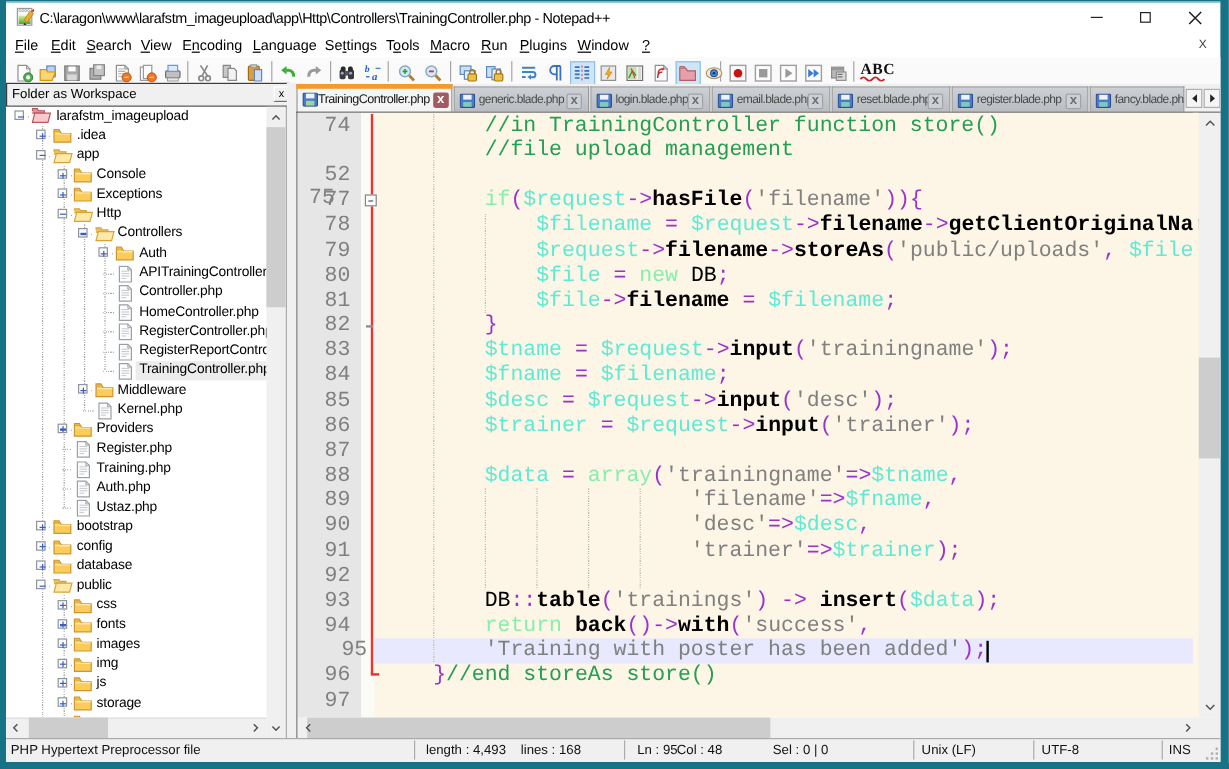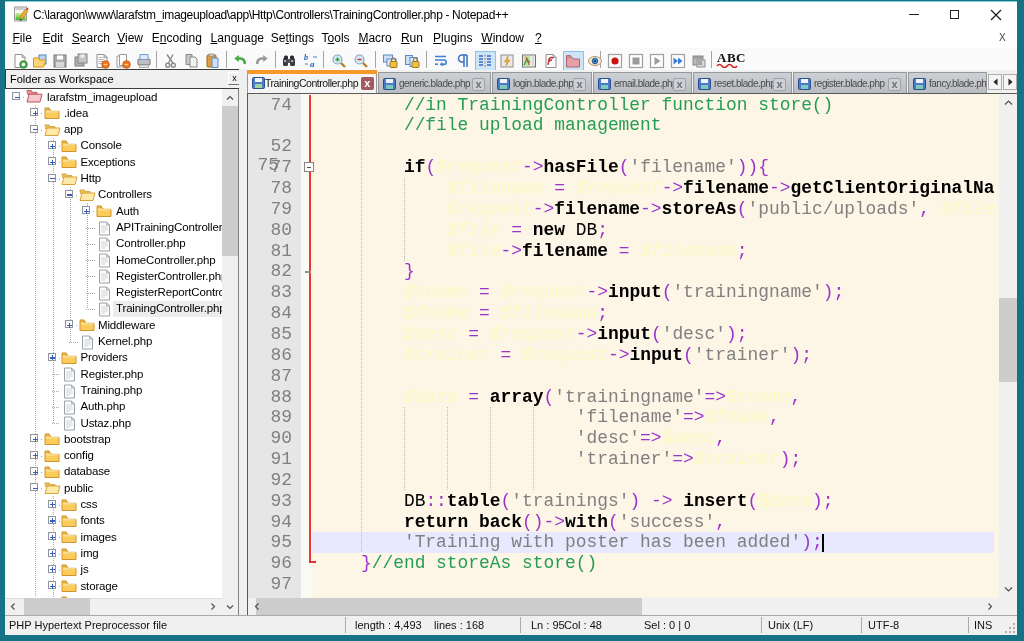--- a/index.html
+++ b/index.html
@@ -1,21 +1,21 @@
 <!DOCTYPE html>
 <html><head><meta charset="utf-8"><style>
 *{margin:0;padding:0;box-sizing:border-box;}
 html,body{width:1024px;height:641px;overflow:hidden;}
 body{background:#177285;font-family:"Liberation Sans",sans-serif;position:relative;}
 .abs{position:absolute;}
 .codeline{position:absolute;left:318px;font-family:"Liberation Mono",monospace;font-size:17.9px;line-height:20.85px;white-space:pre;color:#000;}
 .lnum{position:absolute;width:43px;text-align:right;font-family:"Liberation Mono",monospace;font-size:17.9px;line-height:20.85px;color:#808080;}
-.kw{color:#000000;font-weight:bold;}
+.kw{color:#86efac;font-weight:normal;}
 .fn{color:#000;font-weight:bold;}
-.vr{color:#fef9c3;font-style:italic;}
+.vr{color:#5eead4;}
 .op{color:#9933cc;}
 .st{color:#808080;}
 .cm{color:#239e52;}
 .treerow{position:absolute;height:16.4px;font-size:11.5px;letter-spacing:-0.15px;line-height:15.4px;color:#000;white-space:nowrap;}
 .ebox{position:absolute;width:8px;height:8px;background:#fcfcfc;border:1px solid #8e959e;}
 .ebox i{position:absolute;background:#3a5dc0;}
 .vdot{position:absolute;width:1px;background-image:repeating-linear-gradient(to bottom,#a8a8a8 0 1px,transparent 1px 2px);}
 .hdot{position:absolute;height:1px;background-image:repeating-linear-gradient(to right,#a8a8a8 0 1px,transparent 1px 2px);}
 .menu-it{position:absolute;top:28px;height:20px;line-height:20px;font-size:12px;color:#000;}
 .sep{position:absolute;top:51px;width:1px;height:17px;background:#a6a6a6;}
@@ -653,21 +653,21 @@
 <div class="lnum" style="left:249px;top:323.95000000000005px;">85</div>
 <div class="lnum" style="left:249px;top:344.8px;">86</div>
 <div class="lnum" style="left:249px;top:365.65px;">87</div>
 <div class="lnum" style="left:249px;top:386.5px;">88</div>
 <div class="lnum" style="left:249px;top:407.35px;">89</div>
 <div class="lnum" style="left:249px;top:428.20000000000005px;">90</div>
 <div class="lnum" style="left:249px;top:449.05000000000007px;">91</div>
 <div class="lnum" style="left:249px;top:469.9px;">92</div>
 <div class="lnum" style="left:249px;top:490.75px;">93</div>
 <div class="lnum" style="left:249px;top:511.6px;">94</div>
-<div class="lnum" style="left:249px;top:532.45px;">95</div>
+<div class="lnum" style="left:263px;top:532.45px;">95</div>
 <div class="lnum" style="left:249px;top:553.3000000000001px;">96</div>
 <div class="lnum" style="left:249px;top:574.15px;">97</div>
 <div class="codeline" style="top:94.6px;"><span class="cm">        //in TrainingController function store()</span></div>
 <div class="codeline" style="top:115.44999999999999px;"><span class="cm">        //file upload management</span></div>
 <div class="codeline" style="top:157.15px;">        <span class="kw">if</span><span class="op">(</span><span class="vr">$request</span><span class="op">-&gt;</span><span class="fn">hasFile</span><span class="op">(</span><span class="st">'filename'</span><span class="op">)){</span></div>
 <div class="codeline" style="top:178.0px;">            <span class="vr">$filename</span> <span class="op">=</span> <span class="vr">$request</span><span class="op">-&gt;</span><span class="fn">filename</span><span class="op">-&gt;</span><span class="fn">getClientOriginalNam</span></div>
 <div class="codeline" style="top:198.85px;">            <span class="vr">$request</span><span class="op">-&gt;</span><span class="fn">filename</span><span class="op">-&gt;</span><span class="fn">storeAs</span><span class="op">(</span><span class="st">'public/uploads'</span><span class="op">,</span> <span class="vr">$file</span></div>
 <div class="codeline" style="top:219.7px;">            <span class="vr">$file</span> <span class="op">=</span> <span class="kw">new</span> DB<span class="op">;</span></div>
 <div class="codeline" style="top:240.55px;">            <span class="vr">$file</span><span class="op">-&gt;</span><span class="fn">filename</span> <span class="op">=</span> <span class="vr">$filename</span><span class="op">;</span></div>
 <div class="codeline" style="top:261.4px;">        <span class="op">}</span></div>

